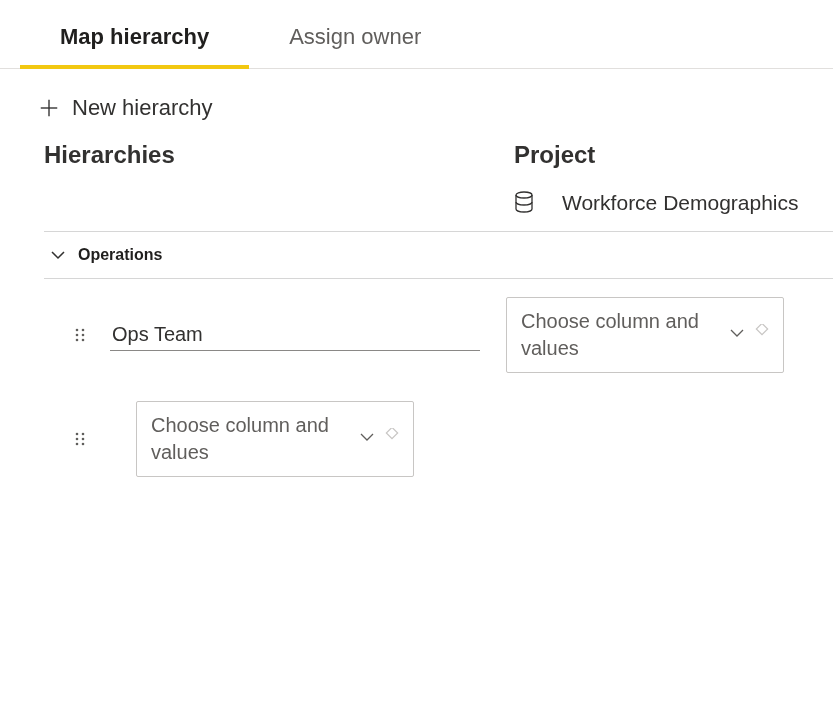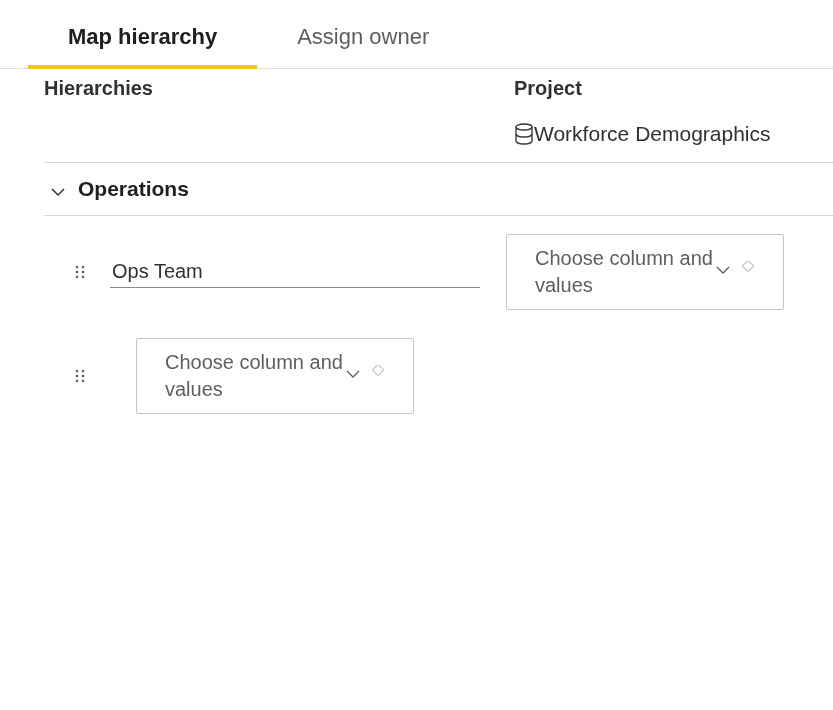--- a/index.html
+++ b/index.html
@@ -13,21 +13,21 @@
     height: 710px;
   }
   .container {
     padding: 0;
   }
 
   
   .tabs {
     display: flex;
     border-bottom: 1px solid #e1dfdd;
-    padding-left: 28px;
+    padding-left: 20px;
   }
   .tab {
     padding: 24px 40px 18px 40px;
     font-size: 22px;
     color: #605e5c;
     cursor: pointer;
     position: relative;
   }
   .tab.active {
     color: #201f1e;
@@ -62,58 +62,57 @@
     height: 22px;
     stroke: #323130;
     stroke-width: 1.5;
   }
 
   
   .columns-header {
     display: flex;
     padding-left: 44px;
     margin-top: 8px;
-    font-size: 20px;
+    font-size: 24px;
     color: #323130;
     font-weight: 600;
   }
   .columns-header .col-left {
     flex: 0 0 470px;
   }
   .columns-header .col-right {
     flex: 1;
   }
 
   
   .dataset-row {
     display: flex;
-    align-items: center;
     padding-left: 514px;
     margin-top: 22px;
     margin-bottom: 16px;
     font-size: 21px;
-    gap: 0;
+    gap: 28px;
     color: #323130;
   }
   .dataset-row .db-icon {
     width: 20px; height: 22px;
   }
 
   .divider {
     border-top: 1px solid #d6d6d6;
     margin-left: 44px;
   }
 
   
   .hierarchy-header {
     display: flex;
     align-items: center;
     gap: 12px;
     padding: 14px 0 14px 50px;
-    font-size: 21px;
+    font-size: 16px;
     font-weight: 600;
     color: #201f1e;
     cursor: pointer;
   }
   .hierarchy-header .chevron {
     width: 16px; height: 16px;
   }
 
   
   .levels {
@@ -148,21 +147,21 @@
   }
 
   .dropdown-box {
     margin-left: 26px;
     flex: 0 0 278px;
     border: 1px solid #c8c6c4;
     border-radius: 2px;
     padding: 10px 12px 10px 14px;
     display: flex;
     align-items: center;
-    justify-content: center;
+    justify-content: space-between;
     cursor: pointer;
   }
   .dropdown-label {
     font-size: 20px;
     color: #605e5c;
     line-height: 1.35;
     max-width: 180px;
   }
   .dropdown-icons {
     display: flex;
@@ -182,20 +181,29 @@
   <div class="tabs">
     <div class="tab active">
       <span>Map hierarchy</span>
     </div>
     <div class="tab">
       <span>Assign owner</span>
     </div>
   </div>
 
   
+  <div class="new-hierarchy">
+    <span class="plus-icon">
+      <svg viewBox="0 0 24 24" fill="none">
+          <line x1="12" y1="3" x2="12" y2="21"></line>
+          <line x1="3" y1="12" x2="21" y2="12"></line>
+        </svg>
+    </span>
+    <span>New hierarchy</span>
+  </div>
 
   
   <div class="columns-header">
     <div class="col-left">Hierarchies</div>
     <div class="col-right">Project</div>
   </div>
 
   
   <div class="dataset-row">
     <span class="db-icon">

